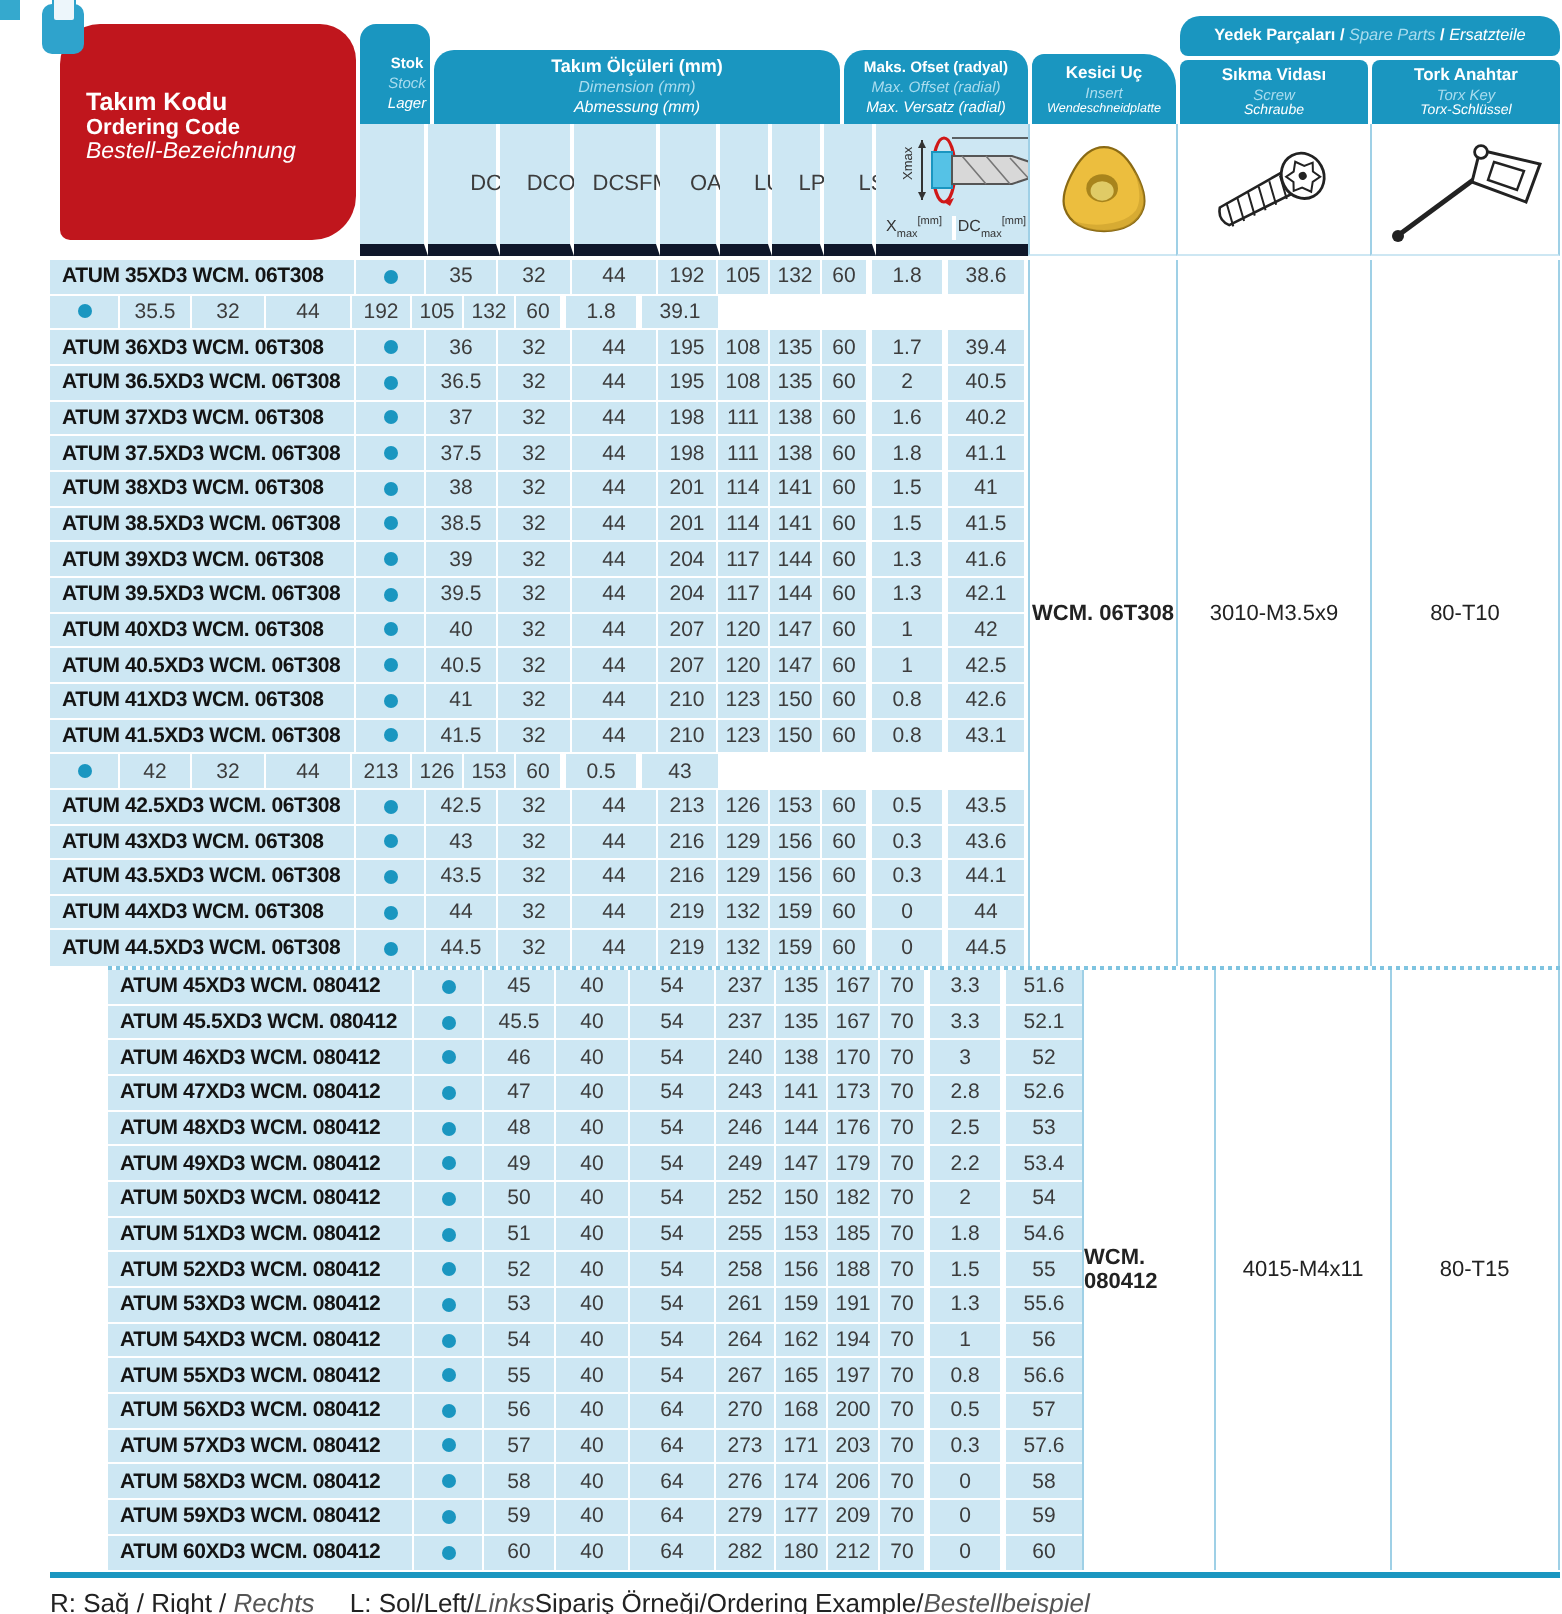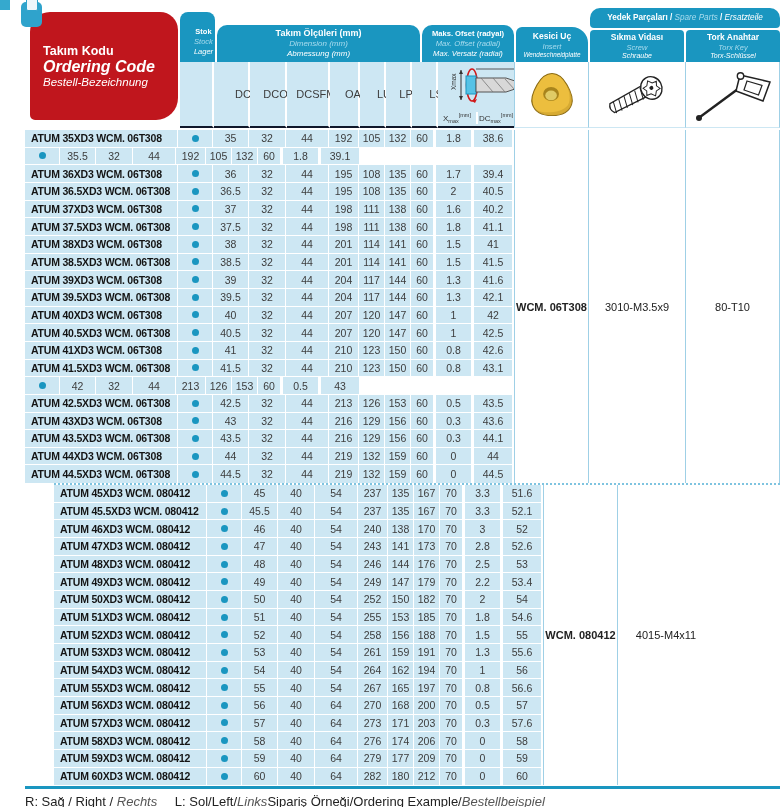--- a/index.html
+++ b/index.html
@@ -6,21 +6,21 @@
   body { background:#fff; font-family:"Liberation Sans", sans-serif; }
   .sheet { position:relative; width:781px; height:807px; background:#fff; overflow:hidden; }
 
   
   .corner-mark { position:absolute; left:0; top:0; width:10px; height:10px; background:#35a9ce; }
 
   
   .hdr-red { position:absolute; left:30px; top:12px; width:148px; height:108px;
     background:#c0161d; border-radius:20px 18px 22px 5px; color:#fff; padding:32px 0 0 13px; }
   .hdr-red .l1 { font-size:12.5px; font-weight:bold; }
-  .hdr-red .l2 { font-size:16px; font-weight:bold; font-style:italic; }
+  .hdr-red .l2 { font-size:11px; font-weight:bold; }
   .hdr-red .l3 { font-size:11.5px; font-style:italic; }
   .bookmark { position:absolute; left:-9px; top:-10px; width:21px; height:25px;
     background:#2fa3cc; border-radius:5px; }
   .bookmark::before { content:""; position:absolute; left:5px; top:-4px; width:10px; height:11px;
     background:#edf6fb; border-radius:2px; border:1.5px solid #2fa3cc; }
 
   .hdr-blue { position:absolute; background:#1a96c0; color:#fff; text-align:center; }
   .hdr-blue .b  { font-weight:bold; }
   .hdr-blue .i1 { font-style:italic; color:#a9dcee; }
   .hdr-blue .i2 { font-style:italic; color:#fff; }
@@ -33,21 +33,21 @@
   .insert-box .i1 { font-size:7.5px; } .insert-box .i2 { font-size:6.3px; }
   .spare-band { left:590px; top:8px; width:190px; height:20px; border-radius:10px 10px 4px 4px; font-size:8.2px; line-height:20px; }
   .screw-box  { left:590px; top:30px; width:94px; height:32px; border-radius:4px 4px 0 0; padding-top:2px; font-size:8.5px; line-height:1.25; }
   .screw-box .i1 { font-size:7.5px; } .screw-box .i2 { font-size:7px; }
   .torx-box   { left:686px; top:30px; width:94px; height:32px; border-radius:4px 4px 0 0; padding-top:2px; font-size:8.5px; line-height:1.25; }
   .torx-box .i1 { font-size:7.5px; } .torx-box .i2 { font-size:7px; }
 
   
   .subheader { position:absolute; left:180px; top:62px; width:334px; height:66px; display:flex; }
   .subheader .scell { background:#cde7f3; border-right:2px solid #fff; display:flex; align-items:center; justify-content:center;
-    font-size:11px; color:#3c3c3c; border-bottom:2px solid #0f172a;padding-left:24px; }
+    font-size:11px; color:#3c3c3c; border-bottom:6px solid #0f172a;padding-left:24px; }
   .scell.s-stock { width:35px; } .scell.s-dc { width:36px; } .scell.s-dcon { width:37px; }
   .scell.s-dcsfms { width:43px; } .scell.s-oal { width:30px; } .scell.s-lu { width:26px; }
   .scell.s-lpr { width:26px; } .scell.s-ls { width:25px; }
   .scell.s-offset { width:76px; border-right:none; position:relative; flex-direction:column; justify-content:flex-start; }
   .offset-labels { position:absolute; bottom:2px; left:0; width:100%; display:flex; }
   .offset-labels span.half { width:50%; text-align:center; font-size:8px; color:#333; }
   .offset-labels .half + .half { border-left:2px solid #fff; }
   .offset-labels sub { font-size:5.5px; } .offset-labels .unit { font-size:5.5px; vertical-align:super; }
 
   
@@ -756,20 +756,21 @@
             <div class="cell w-oal">282</div>
             <div class="cell w-lu">180</div>
             <div class="cell w-lpr">212</div>
             <div class="cell w-ls">70</div>
             <div class="cell w-xmax">0</div>
             <div class="cell w-dcmax">60</div>
           </div>
         </div>
         <div class="mcell m-insert">WCM. 080412</div>
         <div class="mcell m-screw">4015-M4x11</div>
+        <div class="mcell m-torx">80-T15</div>
       </div>
     </div>
 
   <div class="bottom-bar"></div>
 
   <div class="footer">
     <div class="footer-left">
       <span class="seg"><span>R: Sağ / Right / </span><i>Rechts</i></span>
       <span class="seg"><span>L: Sol/Left/</span><i>Links</i></span>
     </div>

